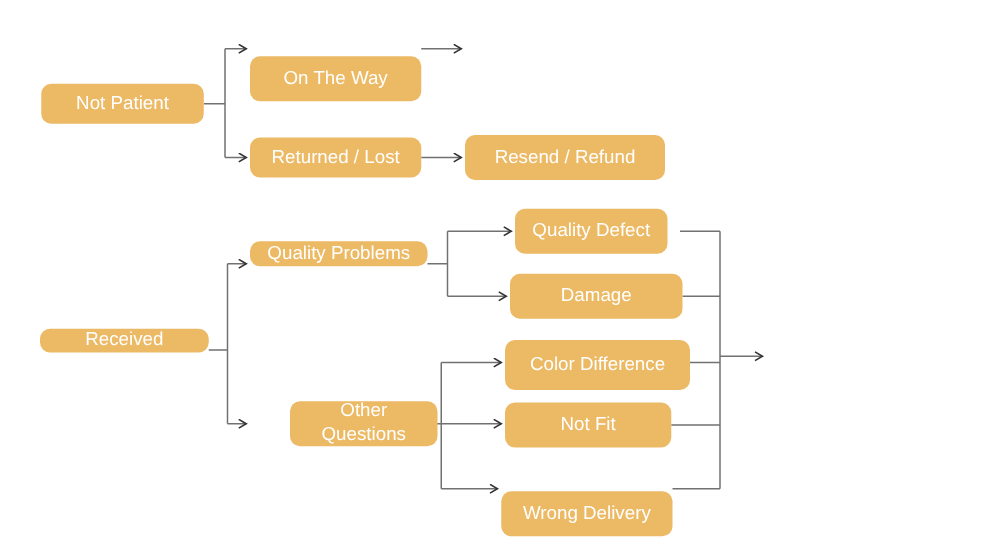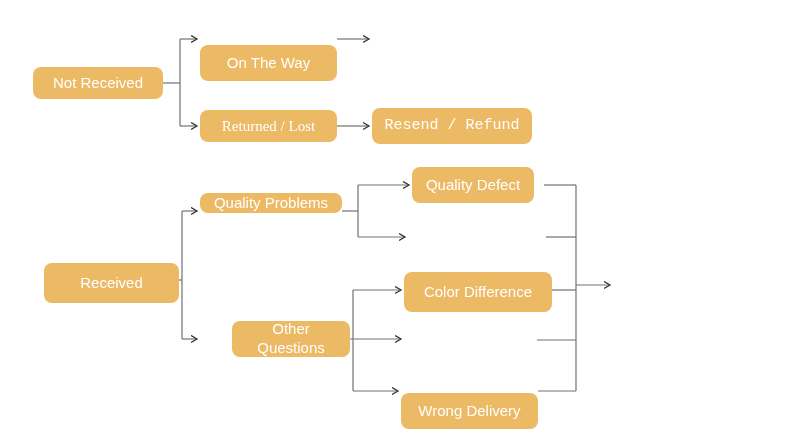--- a/index.html
+++ b/index.html
@@ -85,27 +85,29 @@
 
     <path class="edge" d="M544,185 H576"></path>
     <path class="edge" d="M546,237 H576"></path>
     <path class="edge" d="M552,290 H576"></path>
     <path class="edge" d="M537,340 H576"></path>
     <path class="edge" d="M538,391 H576"></path>
     <path class="edge" d="M576,185 V391"></path>
     <path class="edge" d="M576,285 H610" marker-end="url(#arrow)"></path>
   </svg>
 
-  <div class="node" style="left:33px;  top:67px;  width:130px; height:32px;">Not Received</div>
+  <div class="node" style="left:33px;  top:67px;  width:130px; height:32px;">Not Patient</div>
   <div class="node" style="left:200px; top:23px;  width:137px; height:36px;margin-top:22px;">On The Way</div>
-  <div class="node" style="left:200px; top:110px; width:137px; height:32px;font-family:Liberation Serif, serif;">Returned / Lost</div>
-  <div class="node" style="left:372px; top:108px; width:160px; height:36px;font-family:Liberation Mono, monospace;">Resend / Refund</div>
+  <div class="node" style="left:200px; top:110px; width:137px; height:32px;">Returned / Lost</div>
+  <div class="node" style="left:372px; top:108px; width:160px; height:36px;">Resend / Refund</div>
 
-  <div class="node" style="left:44px;  top:263px; width:135px; height:40px;">Received</div>
+  <div class="node" style="left:32px;  top:263px; width:135px; height:19px;">Received</div>
   <div class="node" style="left:200px; top:193px; width:142px; height:20px;">Quality Problems</div>
   <div class="node" style="left:200px; top:321px; width:118px; height:36px;margin-left:32px;">Other Questions</div>
 
   <div class="node" style="left:412px; top:167px; width:122px; height:36px;">Quality Defect</div>
+  <div class="node" style="left:408px; top:219px; width:138px; height:36px;">Damage</div>
   <div class="node" style="left:404px; top:272px; width:148px; height:40px;">Color Difference</div>
+  <div class="node" style="left:404px; top:322px; width:133px; height:36px;">Not Fit</div>
   <div class="node" style="left:401px; top:373px; width:137px; height:36px;margin-top:20px;">Wrong Delivery</div>
 
 
 </div>
 
 </body></html>

